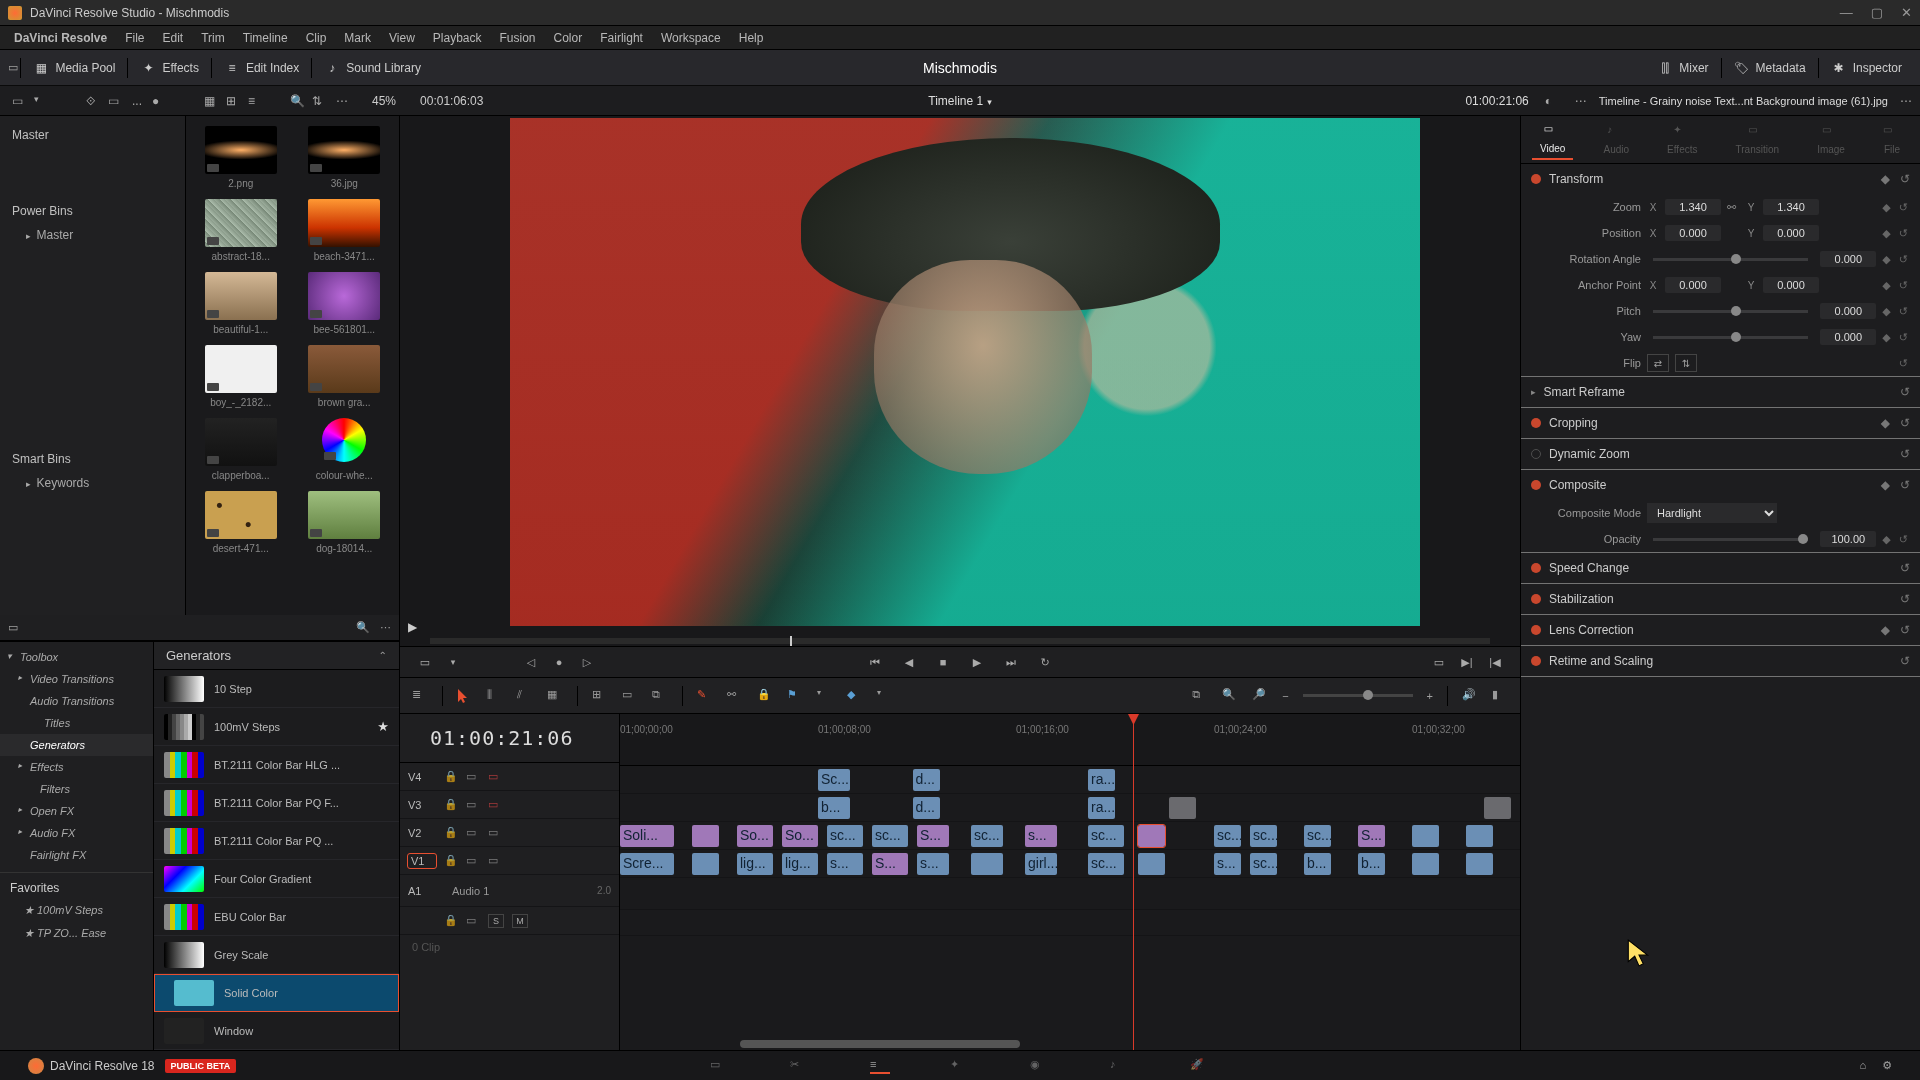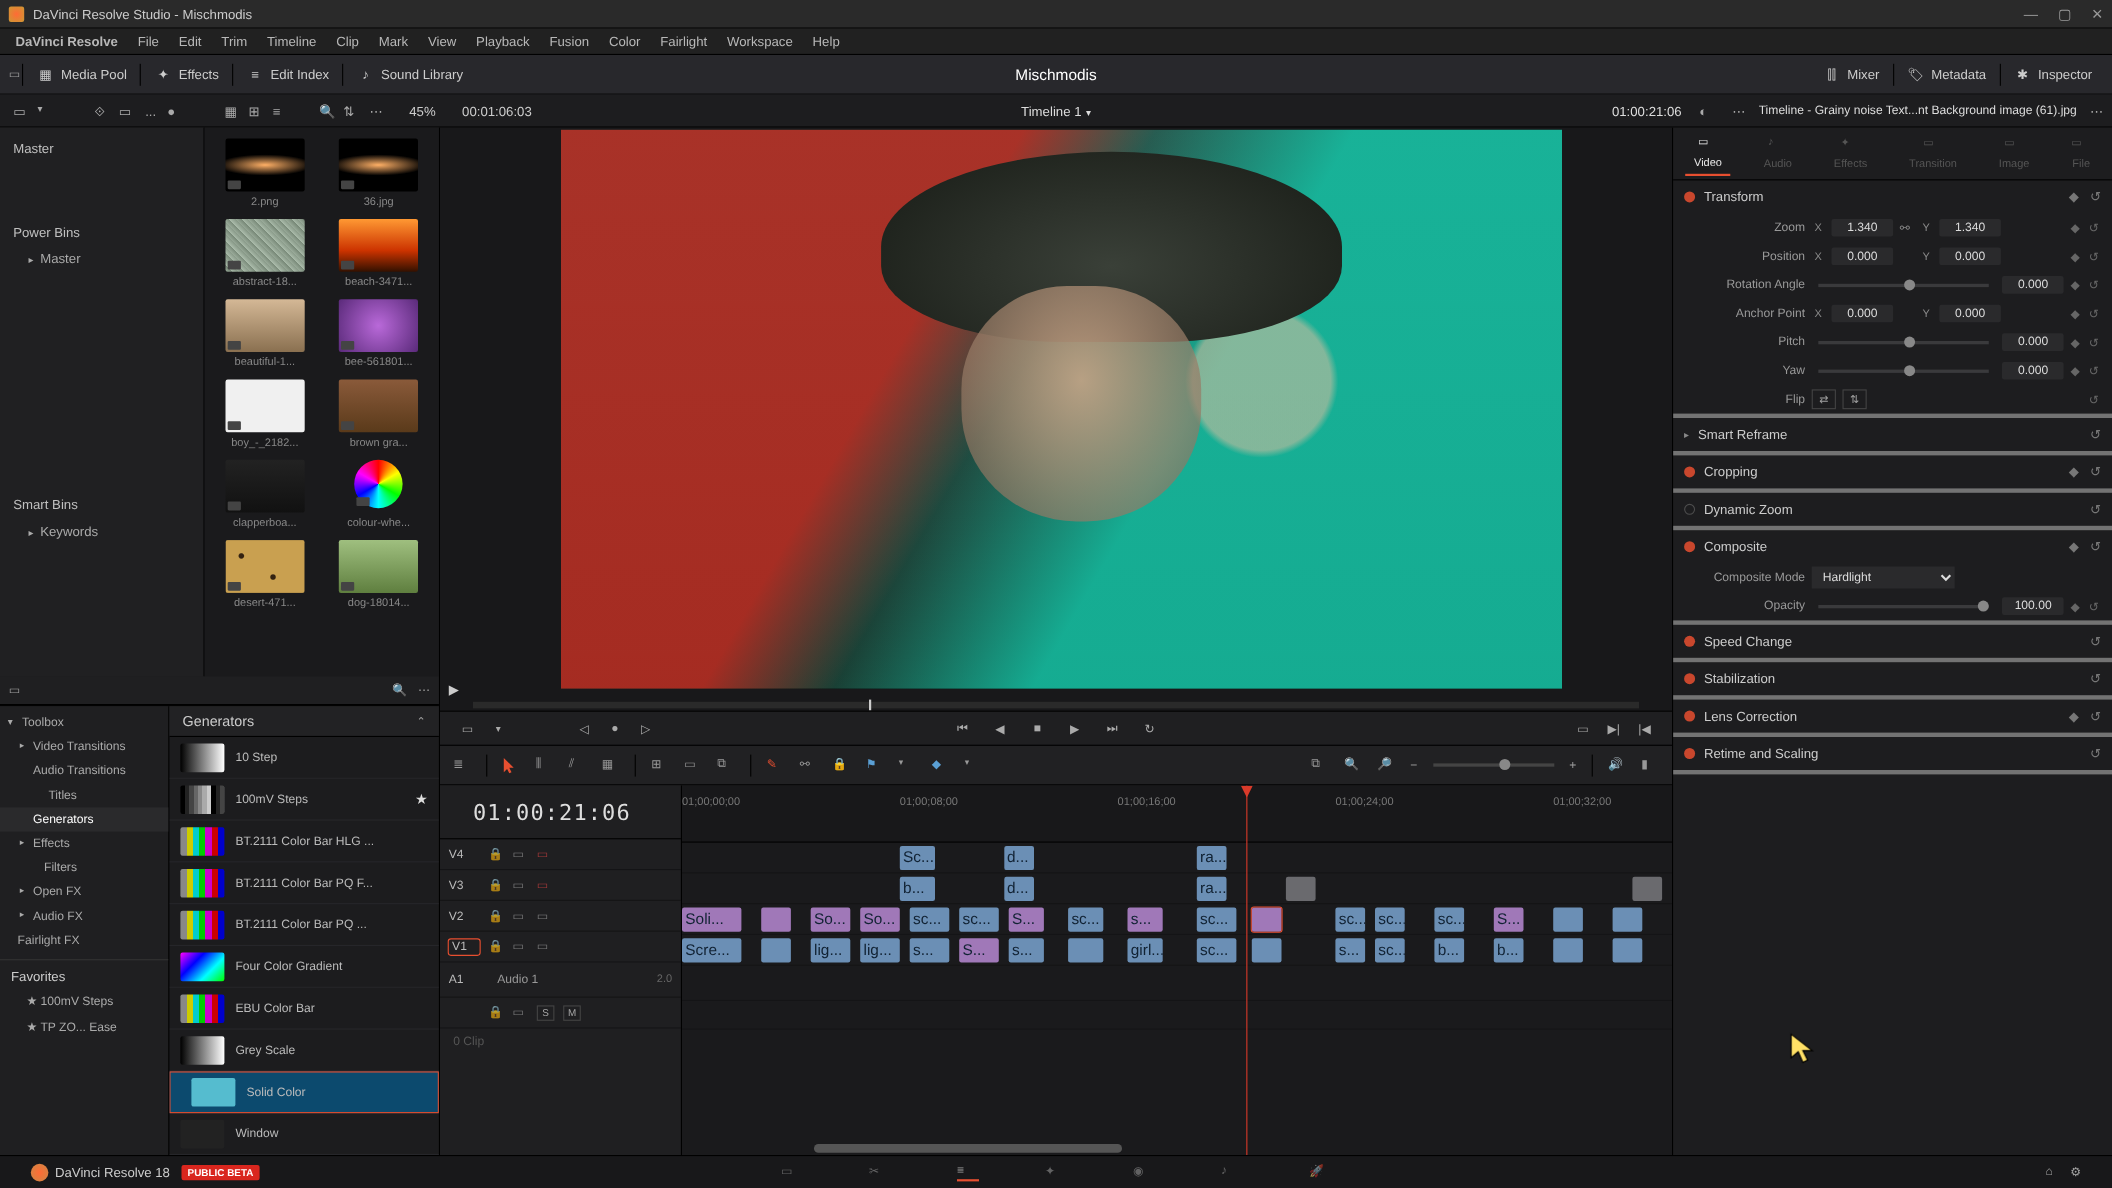--- a/index.html
+++ b/index.html
@@ -58,21 +58,21 @@
 .media-thumb.leopard { background: radial-gradient(circle at 20% 30%,#321 2px,transparent 3px),radial-gradient(circle at 60% 70%,#321 2px,transparent 3px),#c9a050; }
 .media-thumb.dog { background: linear-gradient(#9fbf7f,#5f7f3f); }
 .media-thumb.boy { background: #f0f0f0; }
 .media-label { font-size: 10px; color: #888; white-space: nowrap; overflow: hidden; }
 .media-badge { position: absolute; bottom: 2px; left: 2px; width: 12px; height: 8px; background: #444; border-radius: 1px; }
 
 
 .fx-row { flex: 1; display: flex; border-top: 1px solid #000; }
 .fx-tool-top { height: 28px; background: #1f1f21; border-bottom: 1px solid #000; display: flex; align-items: center; padding: 0 8px; gap: 10px; }
 .fx-sidebar { width: 154px; background: #1f1f21; border-right: 1px solid #000; padding: 4px 0; font-size: 11px; }
-.fx-sidebar .cat { padding: 5px 8px 5px 20px; color: #aaa; position: relative; }
+.fx-sidebar .cat { padding: 5px 8px 5px 20px; color: #aaa; position: relative; font-style: italic; }
 .fx-sidebar .cat.top:before { content: "▾"; position: absolute; left: 7px; font-size: 9px; }
 .fx-sidebar .cat.sub:before { content: "▸"; position: absolute; left: 18px; font-size: 8px; }
 .fx-sidebar .cat.sub { padding-left: 30px; }
 .fx-sidebar .cat.sel { color: #fff; background: #2a2a2c; }
 .fx-sidebar .fav-hdr { padding: 8px 8px 4px 10px; color: #ccc; font-size: 12px; border-top: 1px solid #333; margin-top: 6px; }
 .fx-list-wrap { flex: 1; display: flex; flex-direction: column; }
 .fx-list-hdr { height: 28px; display: flex; align-items: center; justify-content: space-between; padding: 0 12px; background: #222224; border-bottom: 1px solid #000; }
 .fx-list-hdr .title { color: #ccc; font-size: 13px; }
 .fx-list { flex: 1; overflow: hidden; }
 .fx-item { display: flex; align-items: center; height: 38px; padding: 0 10px; gap: 10px; border-bottom: 1px solid #26262a; }
@@ -142,21 +142,21 @@
 .clip.sel { outline: 1px solid #e84f30; }
 .hscroll { position: absolute; bottom: 2px; left: 120px; width: 280px; height: 8px; background: #555; border-radius: 4px; }
 
 
 .right-col { width: 400px; background: #1d1d1f; border-left: 1px solid #000; display: flex; flex-direction: column; }
 .insp-tabs { height: 48px; display: flex; align-items: center; justify-content: space-around; border-bottom: 1px solid #000; }
 .insp-tab { display: flex; flex-direction: column; align-items: center; gap: 2px; font-size: 10px; color: #555; padding: 4px 8px; }
 .insp-tab.active { color: #e8e8e8; border-bottom: 2px solid #e84f30; }
 .insp-tab .ic { width: 18px; height: 18px; }
 .insp-body { flex: 1; overflow: auto; padding: 0; }
-.insp-sec { border-bottom: 4px solid #737373; }
+.insp-sec { border-bottom: 1px solid #737373; }
 .insp-sec-hdr { display: flex; align-items: center; height: 30px; padding: 0 10px; gap: 8px; }
 .insp-sec-hdr .dot { width: 10px; height: 10px; border-radius: 50%; background: #e84f30; opacity: .85; }
 .insp-sec-hdr .dot.off { background: transparent; border: 1px solid #555; }
 .insp-sec-hdr .title { color: #ccc; font-size: 12px; }
 .insp-sec-hdr .chev { font-size: 9px; color: #888; }
 .insp-sec-hdr .tools { margin-left: auto; display: flex; gap: 10px; color: #777; font-size: 12px; }
 .prop-row { display: flex; align-items: center; height: 26px; padding: 0 12px; gap: 6px; }
 .prop-row .lbl { width: 108px; text-align: right; color: #999; font-size: 11px; }
 .prop-row .axis { width: 12px; text-align: center; color: #888; font-size: 10px; }
 .prop-row .val { width: 56px; text-align: center; color: #ddd; font-size: 11px; background: #2a2a2c; padding: 2px 0; border-radius: 2px; }
@@ -378,21 +378,21 @@
       <div class="fx-sidebar">
         <div class="cat top">Toolbox</div>
         <div class="cat sub">Video Transitions</div>
         <div class="cat" style="padding-left:30px">Audio Transitions</div>
         <div class="cat" style="padding-left:44px">Titles</div>
         <div class="cat sel" style="padding-left:30px">Generators</div>
         <div class="cat sub">Effects</div>
         <div class="cat" style="padding-left:40px">Filters</div>
         <div class="cat sub">Open FX</div>
         <div class="cat sub">Audio FX</div>
-        <div class="cat" style="padding-left:16px">Fairlight FX</div>
+        <div class="cat" style="padding-left:30px">Fairlight FX</div>
         <div class="fav-hdr">Favorites</div>
         <div class="cat" style="padding-left:24px">★ <span>100mV Steps</span></div>
         <div class="cat" style="padding-left:24px">★ <span>TP ZO... Ease</span></div>
       </div>
       <div class="fx-list-wrap">
         <div class="fx-list-hdr">
           <span class="title">Generators</span>
           <span style="font-size:10px">⌃</span>
         </div>
         <div class="fx-list" id="fx-list">

